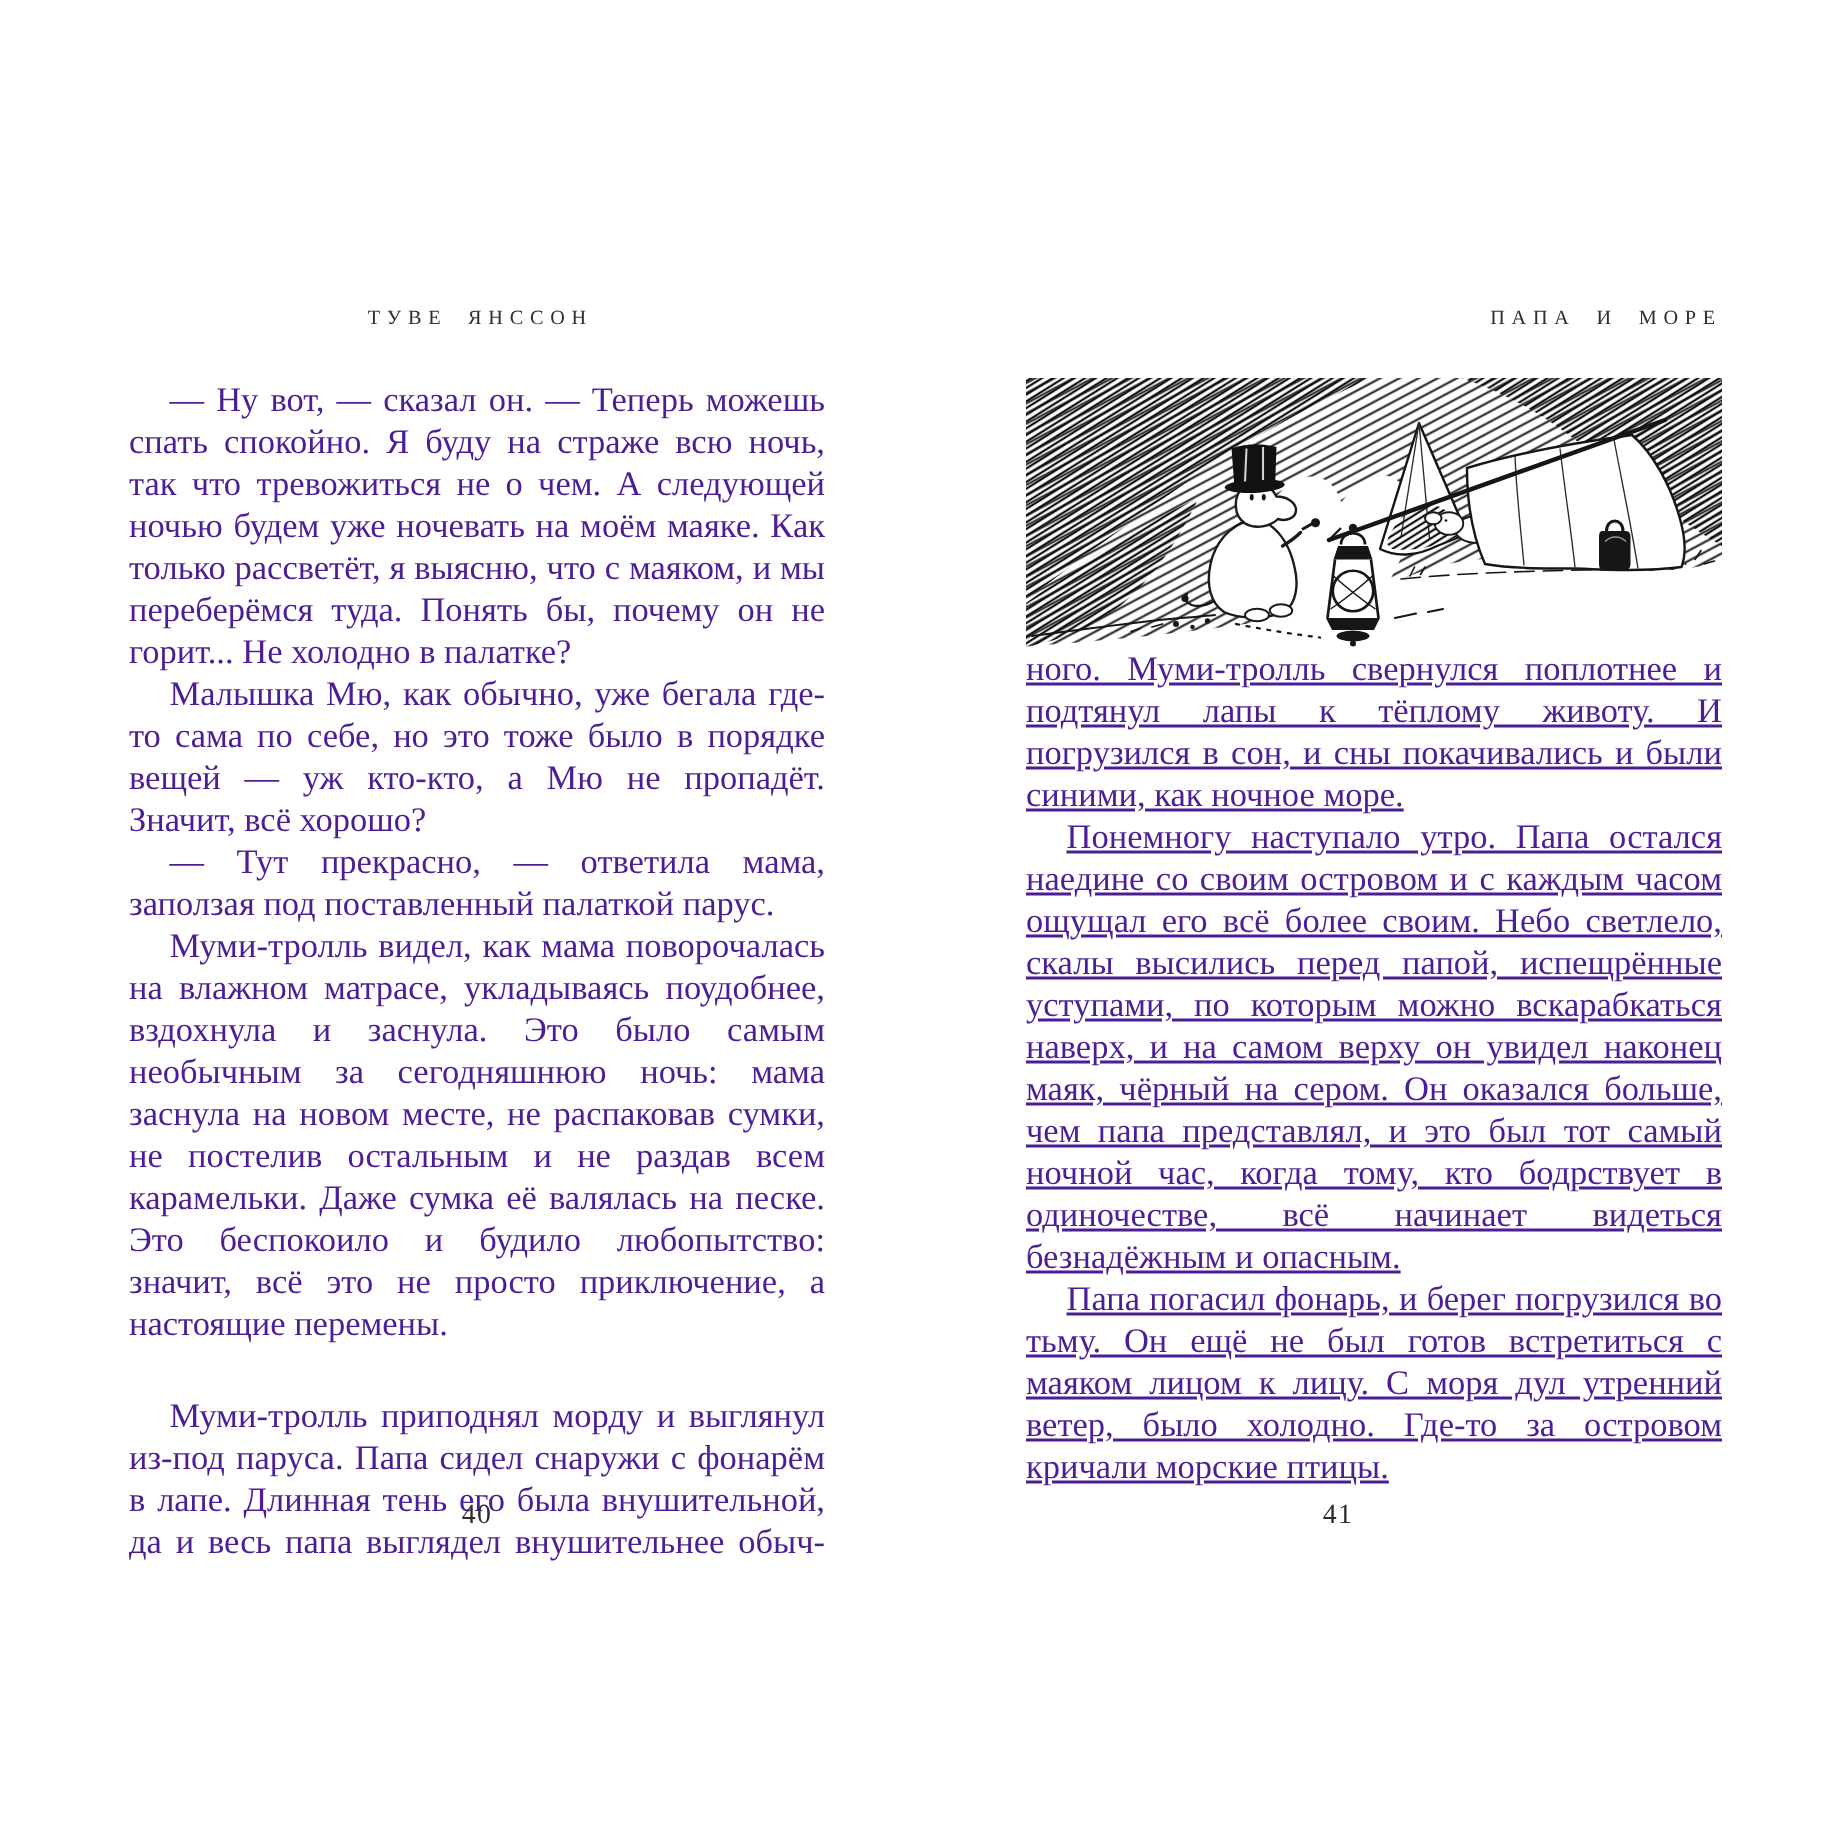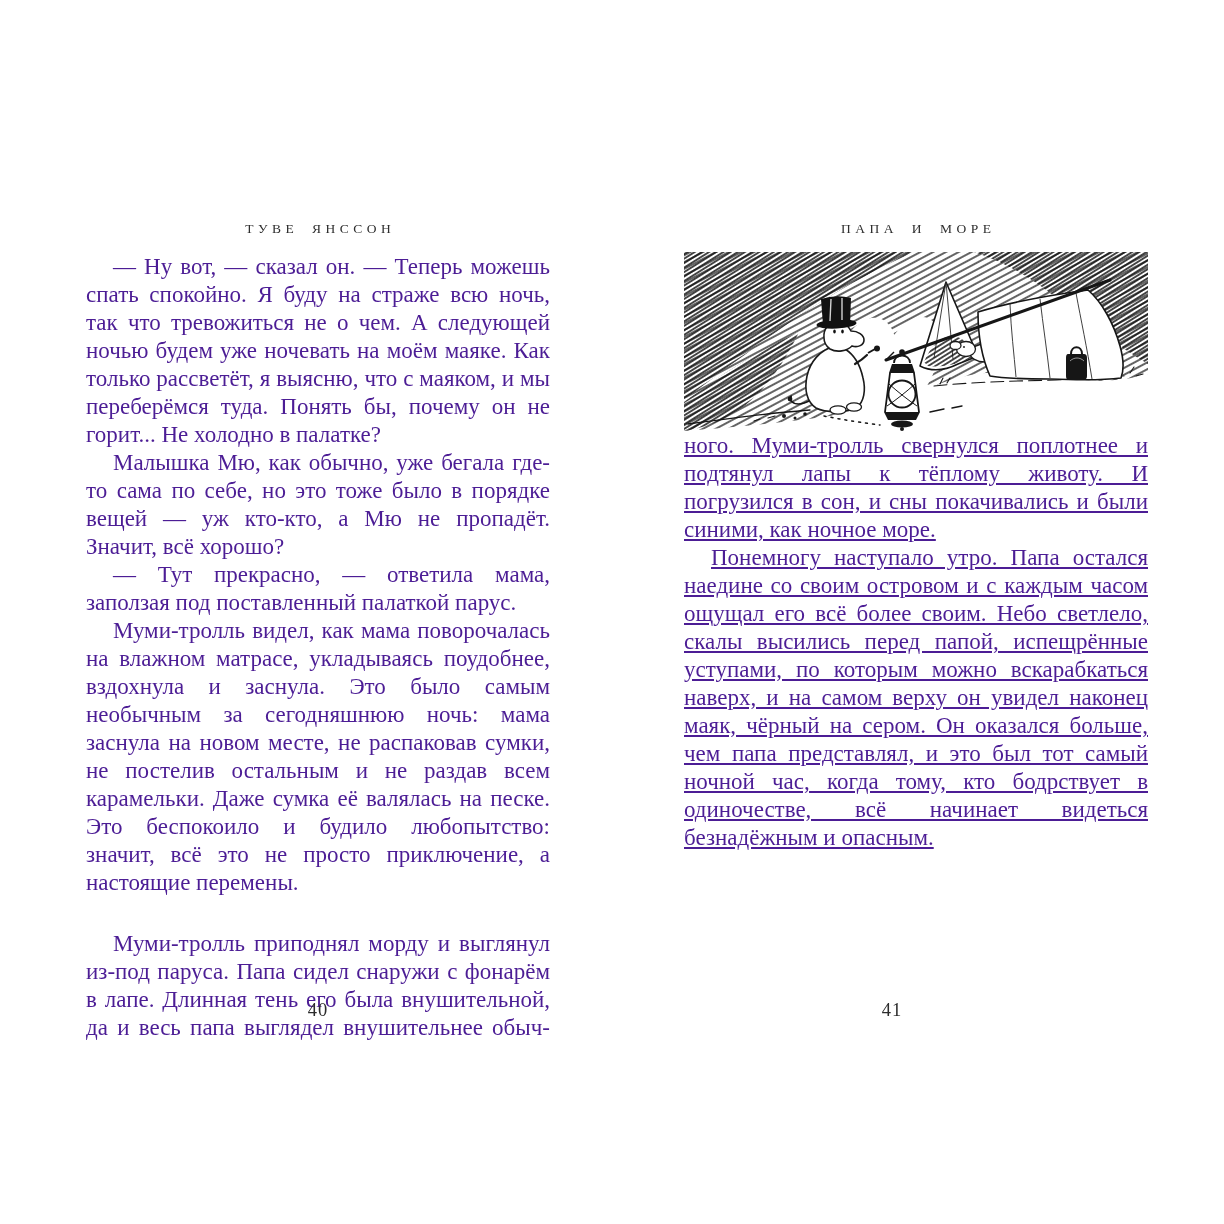--- a/index.html
+++ b/index.html
@@ -16,24 +16,24 @@
   }
   .running-head {
     position: absolute;
     width: 464px;
     text-align: center;
     font-size: 13.5px;
     letter-spacing: 4.5px;
     text-indent: 4.5px;
     word-spacing: 6px;
     color: #2e2e2e;
-    top: 221px;
+    top: 204px;
   }
   .running-head.left  { left: 86px; }
-  .running-head.right { left: 684px; }
+  .running-head.right { left: 684px; text-align: right; }
 
   .body-text {
     position: absolute;
     width: 464px;
     font-size: 23px;
     line-height: 28px;
     color: #4c1d95;
   }
   .body-text.left  { left: 86px;  top: 253px; }
   .body-text.right { left: 684px; top: 432px; text-decoration: underline; }
@@ -167,16 +167,17 @@
         <path d="M200,160 h36 l-4,8 h-28 Z" fill="#161616"></path>
         <ellipse cx="218" cy="172" rx="11" ry="3.6" fill="#161616"></ellipse>
         <circle cx="218" cy="177" r="2" fill="#161616"></circle>
       </g>
     </svg>
   </figure>
 
   <div class="body-text right">
       <p class="para">ного. Муми-тролль свернулся поплотнее и подтянул лапы к тёплому животу. И погрузился в сон, и сны покачивались и были синими, как ночное море.</p>
       <p class="para indent">Понемногу наступало утро. Папа остался наедине со своим островом и с каждым часом ощущал его всё более своим. Небо светлело, скалы высились перед папой, испещрённые уступами, по которым можно вскарабкаться наверх, и на самом верху он увидел наконец маяк, чёрный на сером. Он оказался больше, чем папа представлял, и это был тот самый ночной час, когда тому, кто бодрствует в одиночестве, всё начинает видеться безнадёжным и опасным.</p>
+      <p class="para indent">Папа погасил фонарь, и берег погрузился во тьму. Он ещё не был готов встретиться с маяком лицом к лицу. С моря дул утренний ветер, было холодно. Где-то за островом кричали морские птицы.</p>
     </div>
   <div class="page-number right">41</div>
 
 </div>
 
 </body></html>

